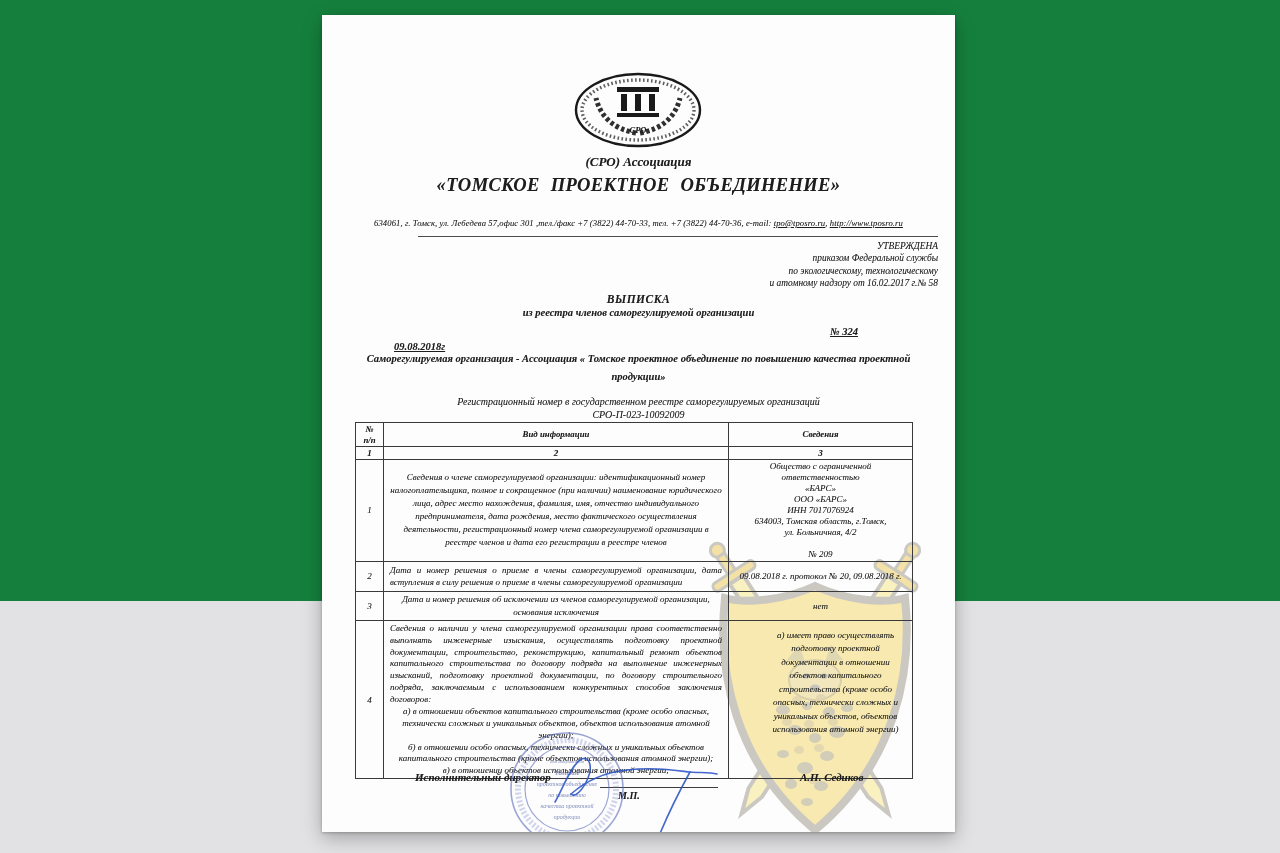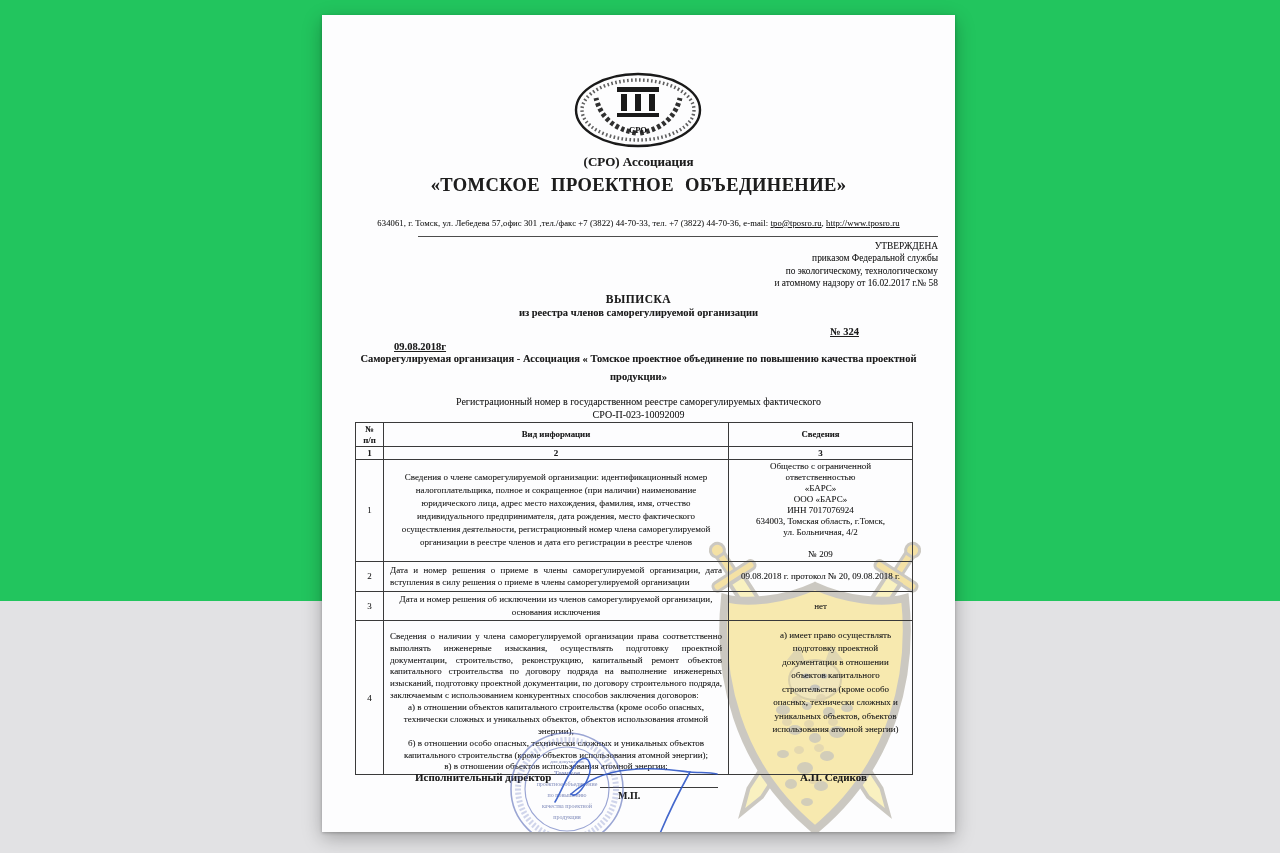--- a/index.html
+++ b/index.html
@@ -1,18 +1,18 @@
 <!DOCTYPE html>
 <html><head>
 <meta charset="utf-8">
 <style>
   * { margin:0; padding:0; box-sizing:border-box; }
   html,body { width:1280px; height:853px; overflow:hidden; }
   body { background:#e2e2e4; font-family:"Liberation Serif","DejaVu Serif",serif; color:#1d1d1d; }
-  .stage { position:relative; width:1280px; height:601px; background:#22c55e; }
+  .stage { position:relative; width:1280px; height:601px; background:#15803d;font-style:italic; }
   .paper {
     position:absolute; left:322px; top:15px; width:633px; height:817px;
     background:#fdfdfe; overflow:hidden;
     box-shadow:0 6px 18px rgba(0,0,0,.28), 0 1px 3px rgba(0,0,0,.22);
     text-shadow:0 0 .5px rgba(40,40,40,.35);
   }
   .abs { position:absolute; }
   .ctr { left:0; width:100%; text-align:center; }
   .z2 { z-index:2; }
   .u { text-decoration:underline; }
@@ -50,21 +50,21 @@
   .reg-table tr.nums td { font-weight:bold; text-align:center; font-size:9px; line-height:1; }
   .reg-table td.numcell { text-align:center; font-weight:normal; }
   .reg-table tr.r1 { height:97px; }
   .reg-table tr.r2 { height:30px; }
   .reg-table tr.r3 { height:28px; }
   .reg-table tr.r4 { height:130px; }
   td.info-c { text-align:center; line-height:1.45; }
   td.info-j { text-align:justify; line-height:1.35; }
   td.val-c { text-align:center; line-height:1.35; }
   td.val-pre { text-align:center; white-space:pre-line; line-height:1.22; }
-  tr.r4 td.info4 { vertical-align:top; padding-top:10px; line-height:1.32; }
+  tr.r4 td.info4 { vertical-align:top; padding-top:2px; line-height:1.32; }
   tr.r4 .just { text-align:justify; }
   tr.r4 .item { text-align:center; }
   tr.r4 td.val4 { vertical-align:top; padding-top:8px; text-align:center; line-height:1.5;padding-left:36px; }
 
   
   .sig-title { left:93px; top:756px; font-size:11px; font-weight:bold; z-index:2; }
   .sig-line { left:278px; top:772px; width:118px; height:1.2px; background:#3c3c3c; z-index:2; }
   .sig-mp { left:296px; top:775px; font-size:10px; font-weight:bold; z-index:2; }
   .sig-name { left:478px; top:756px; font-size:11px; font-weight:bold; z-index:2; }
 
@@ -159,21 +159,21 @@
       <div>по экологическому, технологическому</div>
       <div>и атомному надзору от 16.02.2017 г.№ 58</div>
     </div>
 
     <div class="abs ctr doc-title z2">ВЫПИСКА</div>
     <div class="abs ctr doc-subtitle z2">из реестра членов саморегулируемой организации</div>
     <div class="abs meta-date">09.08.2018г</div>
     <div class="abs meta-number">№ 324</div>
 
     <div class="abs ctr org-line z2"><span class="inner">Саморегулируемая организация - Ассоциация « Томское проектное объединение по повышению качества проектной продукции»</span></div>
-    <div class="abs ctr reg-label z2">Регистрационный номер в государственном реестре саморегулируемых фактического</div>
+    <div class="abs ctr reg-label z2">Регистрационный номер в государственном реестре саморегулируемых организаций</div>
     <div class="abs ctr reg-number z2">СРО-П-023-10092009</div>
 
     <div class="abs reg-table-wrap">
       <table class="reg-table">
         <colgroup>
             <col class="c1">
             <col class="c2">
             <col class="c3">
           </colgroup>
         <tbody>

